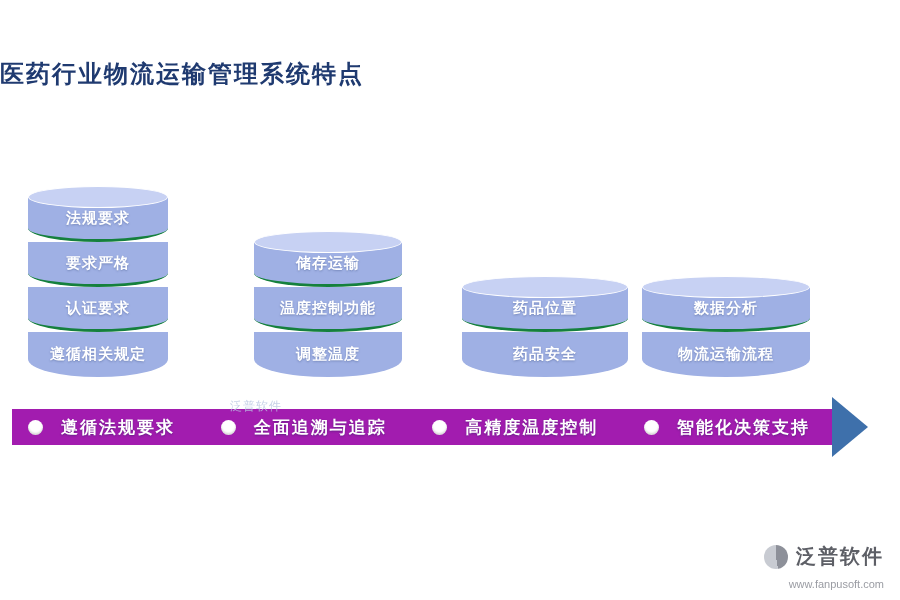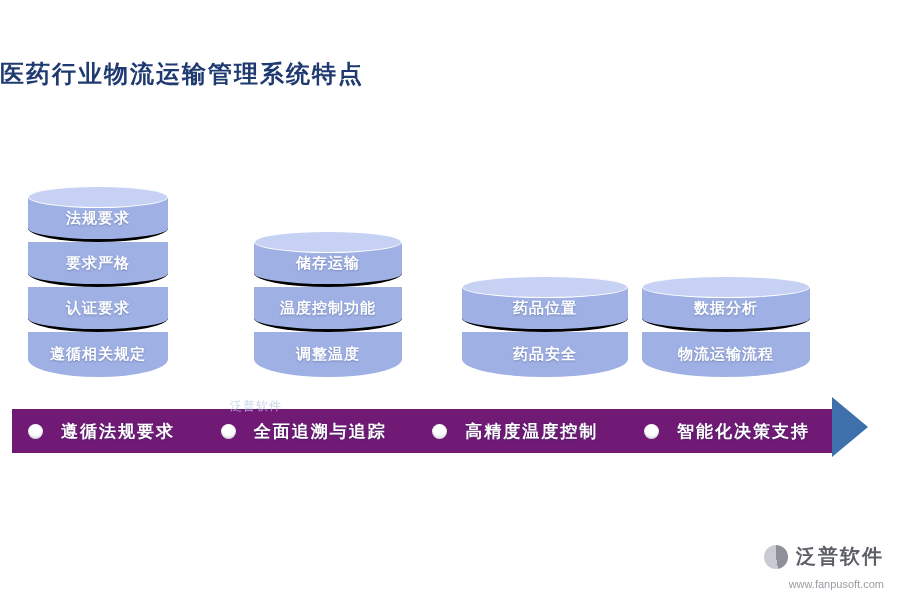--- a/index.html
+++ b/index.html
@@ -36,21 +36,21 @@
     border: 1px solid #ffffff;
     box-sizing: border-box;
     margin-bottom: -11px;
   }
   .seg {
     position: relative;
     z-index: 1;
     height: 45px;
     box-sizing: border-box;
     background: #9fb0e4;
-    border-bottom: 3px solid #000000;
+    border-bottom: 3px solid #15803d;
     border-radius: 0 0 50% 50% / 0 0 14px 14px;
     display: flex;
     align-items: center;
     justify-content: center;
     color: #ffffff;
     font-size: 15px;
     font-weight: bold;
     text-shadow: 0 1px 2px rgba(40,60,110,0.35);
     letter-spacing: 1px;
   }
@@ -62,22 +62,22 @@
   .cyl-2 { top: 231px; left: 254px; width: 148px; }
   .cyl-3 { top: 276px; left: 462px; width: 166px; }
   .cyl-4 { top: 276px; left: 642px; width: 168px; }
 
   
   .arrow-band {
     position: absolute;
     left: 12px;
     top: 409px;
     width: 820px;
-    height: 44px;
-    background: #701a75;
+    height: 36px;
+    background: #a21caf;
     display: flex;
     align-items: center;
     justify-content: space-between;
     padding: 0 22px 0 16px;
     box-sizing: border-box;
     z-index: 3;
   }
   .arrow-head {
     position: absolute;
     left: 832px;

